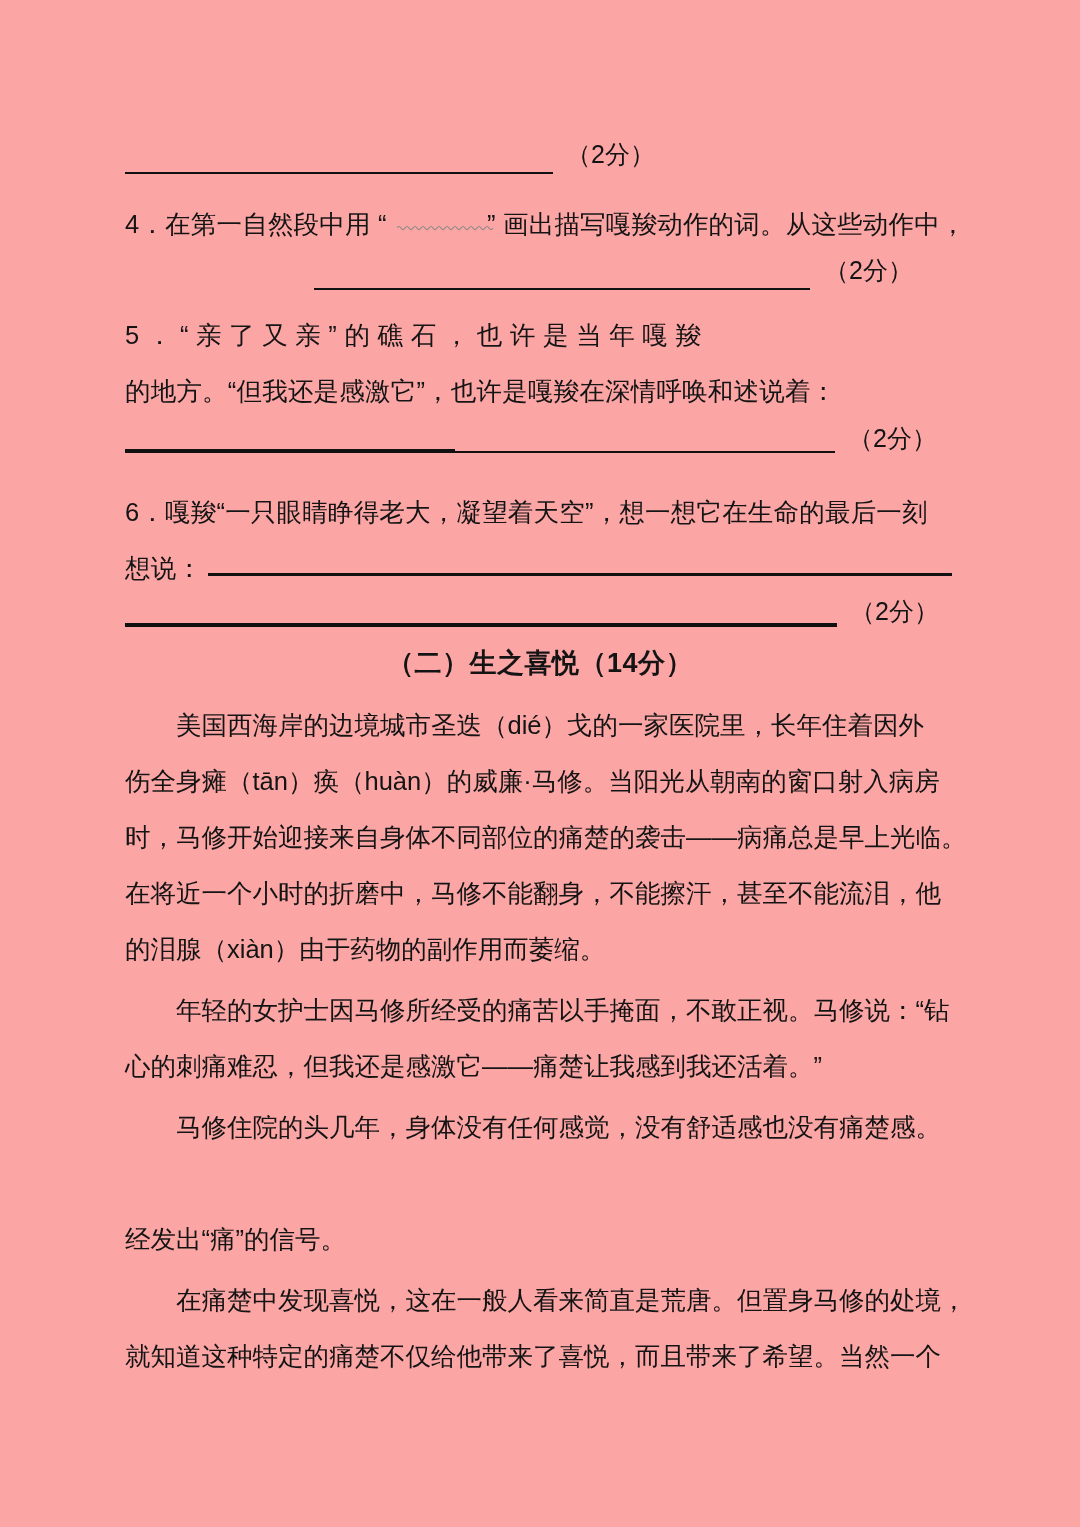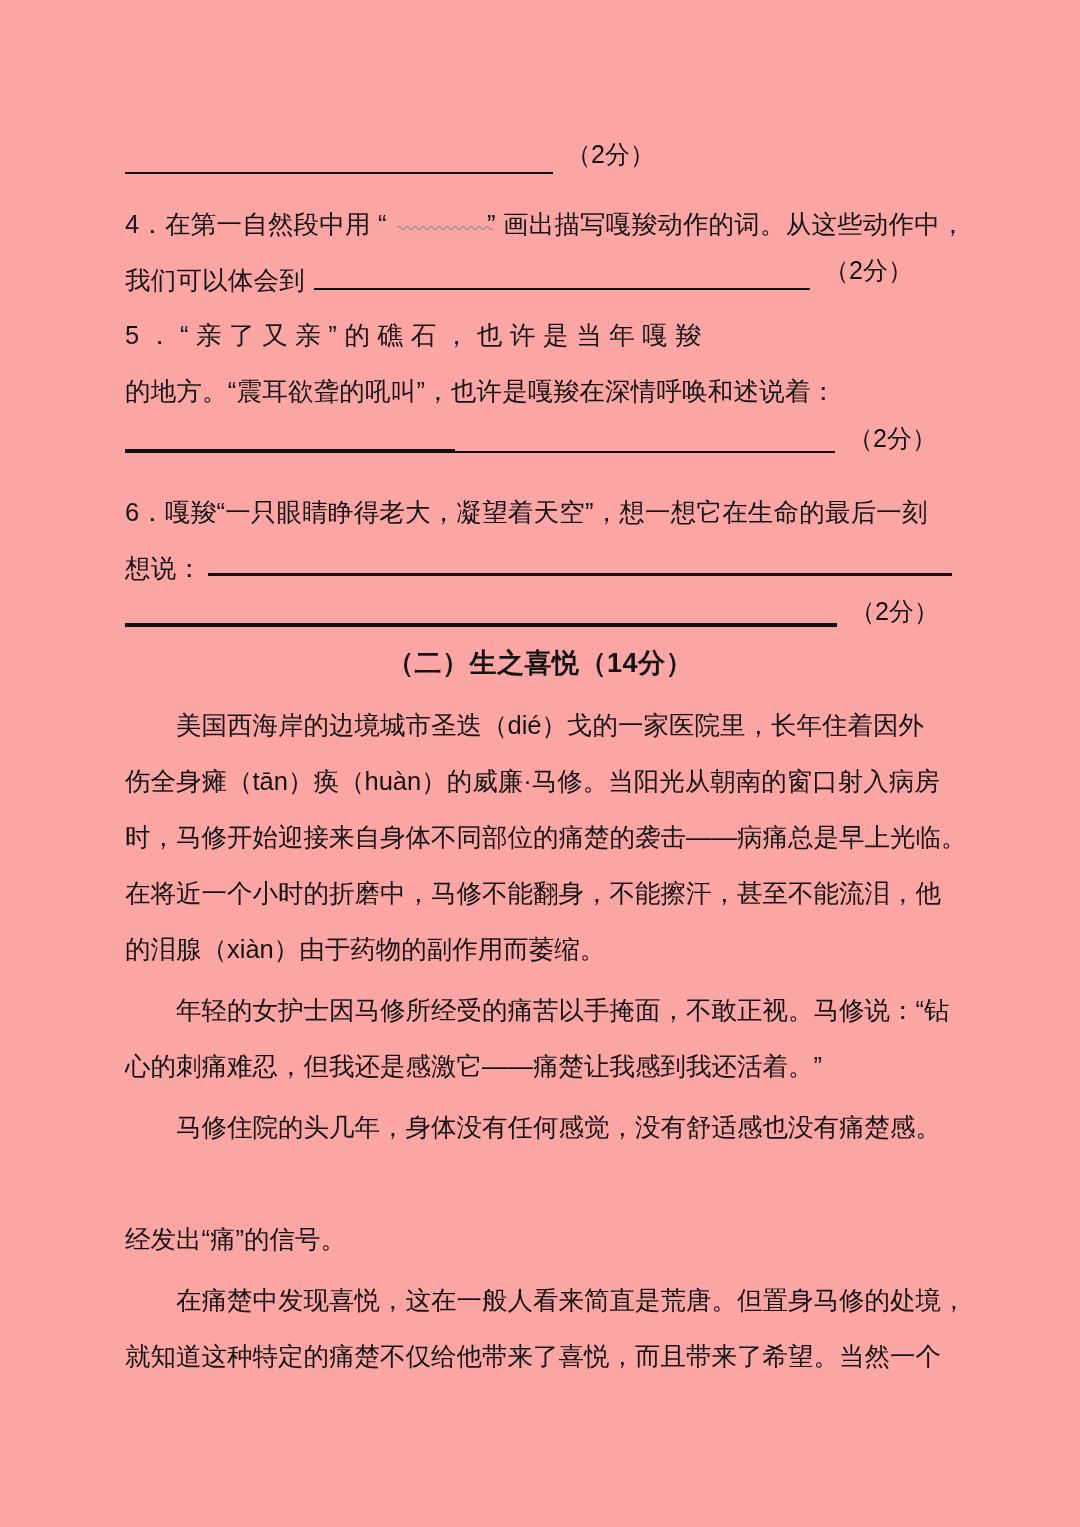--- a/index.html
+++ b/index.html
@@ -90,26 +90,25 @@
 
   <div class="blk qline" style="left:125px; top:196px;">4．在第一自然段中用 “</div>
 
   <div class="wavy" style="left:397px; top:224px; width:98px;">
     <svg width="98" height="6" viewBox="0 0 98 6" xmlns="http://www.w3.org/2000/svg">
       <path d="M0 4 Q2 1 4 4 T8 4 T12 4 T16 4 T20 4 T24 4 T28 4 T32 4 T36 4 T40 4 T44 4 T48 4 T52 4 T56 4 T60 4 T64 4 T68 4 T72 4 T76 4 T80 4 T84 4 T88 4 T92 4 T96 4" fill="none" stroke="#8a8a8a" stroke-width="1.1"></path>
     </svg>
   </div>
   <div class="blk qline" style="left:487px; top:196px;">” 画出描写嘎羧动作的词。从这些动作中，</div>
 
-  <div class="blk qline" style="left:125px; top:252px;">我们可以体会到</div>
   <div class="rule" style="left:314px; top:288px; width:496px; height:2px;"></div>
   <div class="blk mark" style="left:824px; top:254px;">（2分）</div>
 
   <div class="blk qline spaced" style="left:125px; top:307px;">5．“亲了又亲”的礁石，也许是当年嘎羧</div>
-  <div class="blk qline" style="left:125px; top:363px;">的地方。“震耳欲聋的吼叫”，也许是嘎羧在深情呼唤和述说着：</div>
+  <div class="blk qline" style="left:125px; top:363px;">的地方。“但我还是感激它”，也许是嘎羧在深情呼唤和述说着：</div>
 
   <div class="rule" style="left:125px; top:449px; width:330px; height:4px;"></div>
   <div class="rule" style="left:455px; top:451px; width:380px; height:2px;"></div>
   <div class="blk mark" style="left:848px; top:422px;">（2分）</div>
 
   <div class="blk qline" style="left:125px; top:484px;">6．嘎羧“一只眼睛睁得老大，凝望着天空”，想一想它在生命的最后一刻</div>
   <div class="blk qline" style="left:125px; top:540px;">想说：</div>
   <div class="rule" style="left:208px; top:573px; width:744px; height:3px;"></div>
   <div class="rule" style="left:125px; top:623px; width:712px; height:4px;"></div>
   <div class="blk mark" style="left:850px; top:595px;">（2分）</div>

